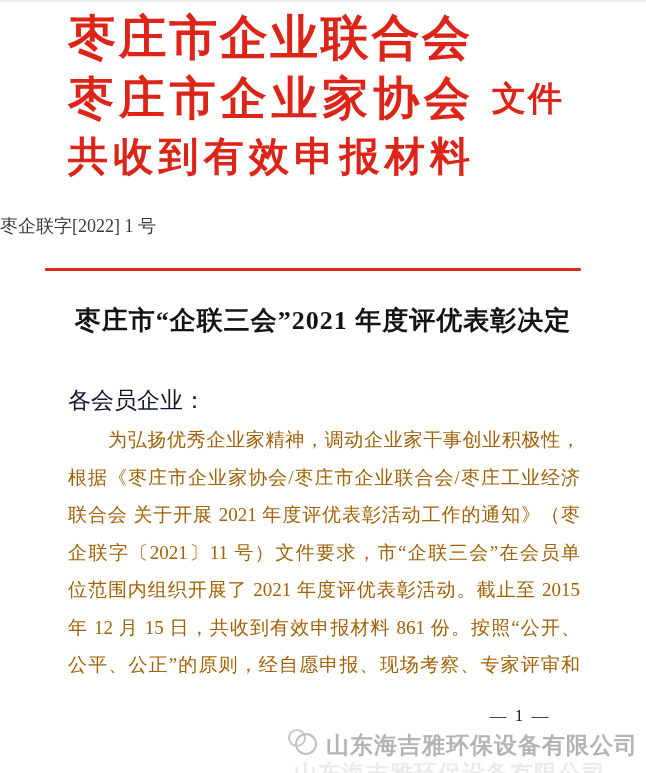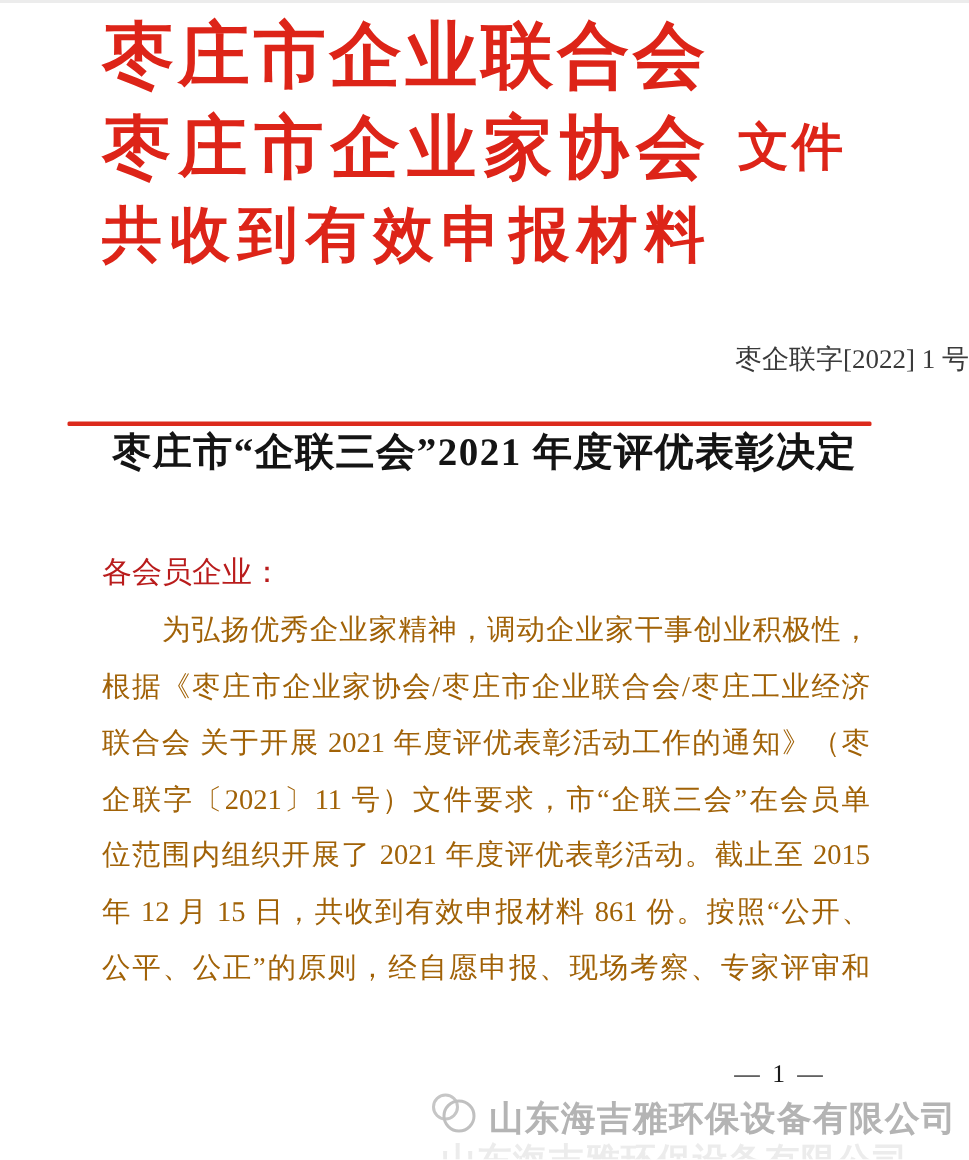--- a/index.html
+++ b/index.html
@@ -17,37 +17,37 @@
   
   .letterhead { margin:8px 0 0 68px; color:#dd2418; font-weight:bold; }
   .org-line { width:402px; text-align:justify; text-align-last:justify; }
   .org-line-1 { font-size:48px; line-height:56px; }
   .header-row2 { display:flex; align-items:center; }
   .org-line-2 { font-size:46px; line-height:66px; }
   .doc-type { font-size:34px; line-height:60px; margin-left:22px; letter-spacing:2px; }
   .org-line-3 { font-size:40px; line-height:50px; }
 
   .doc-number {
-    margin-top:45px; text-align:right;
+    margin-top:32px; text-align:left;
     font-size:18px; line-height:24px; color:#3a3a3a;
   }
   .red-rule {
     margin:30px 0 0 45px; width:536px; height:3px;
     background:#dc2a1c; border-radius:1px;
   }
 
   
   .doc-title {
-    text-align:center;
+    margin-top:32px; text-align:center;
     font-size:26px; line-height:36px; font-weight:bold;
     color:#141414; letter-spacing:1px;
   }
   .salutation {
     margin:48px 0 0 68px;
-    font-size:20px; line-height:28px; color:#b91c1c;
+    font-size:23px; line-height:28px; color:#0f172a;
   }
   .body-block { margin:6px 0 0 68px; width:512px; color:#a16207; }
   .body-line {
     font-size:19px; line-height:37.5px;
     text-align:justify; text-align-last:justify;
   }
   .body-line.indent { padding-left:40px; }
 
   
   .page-number {

